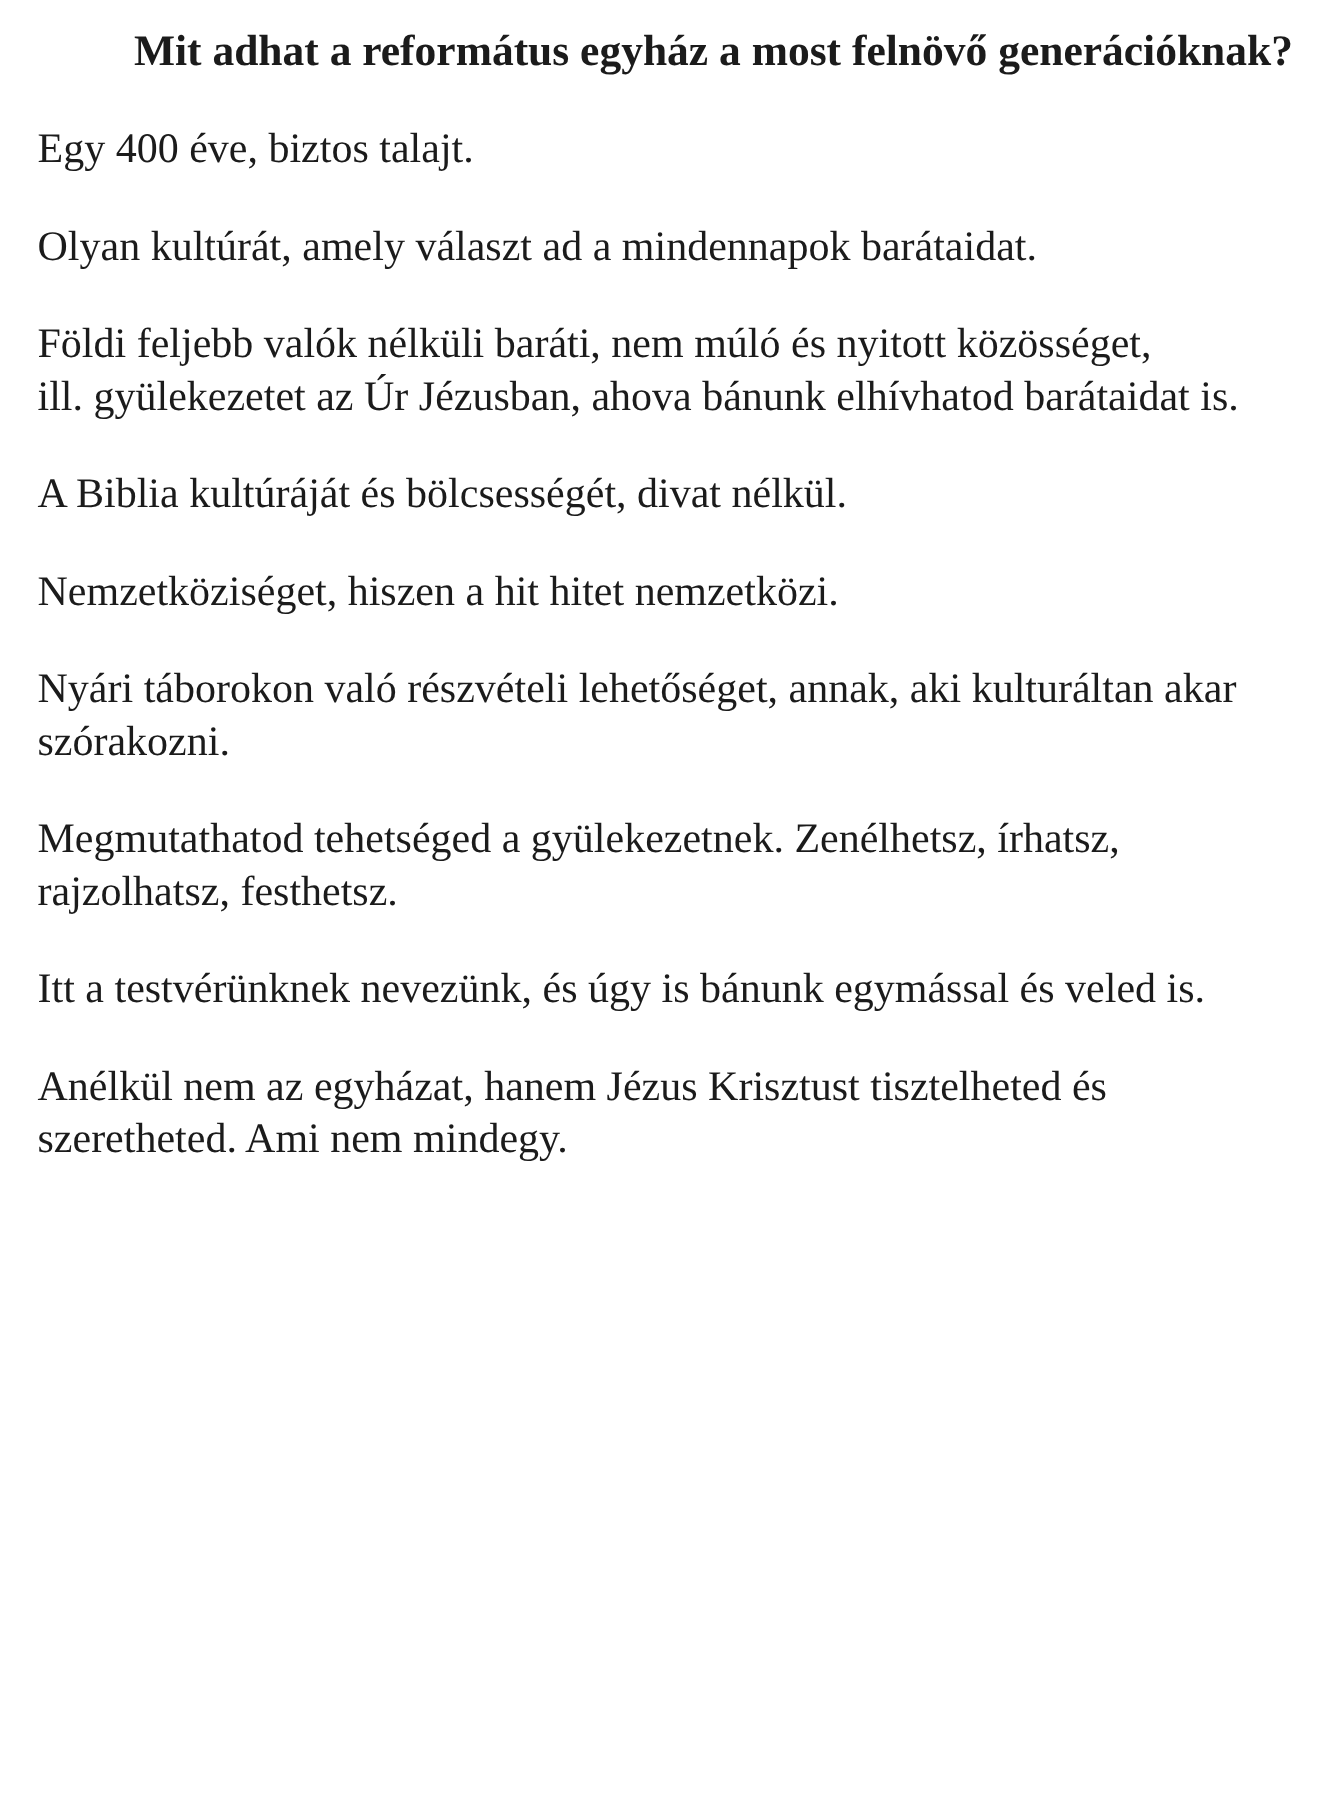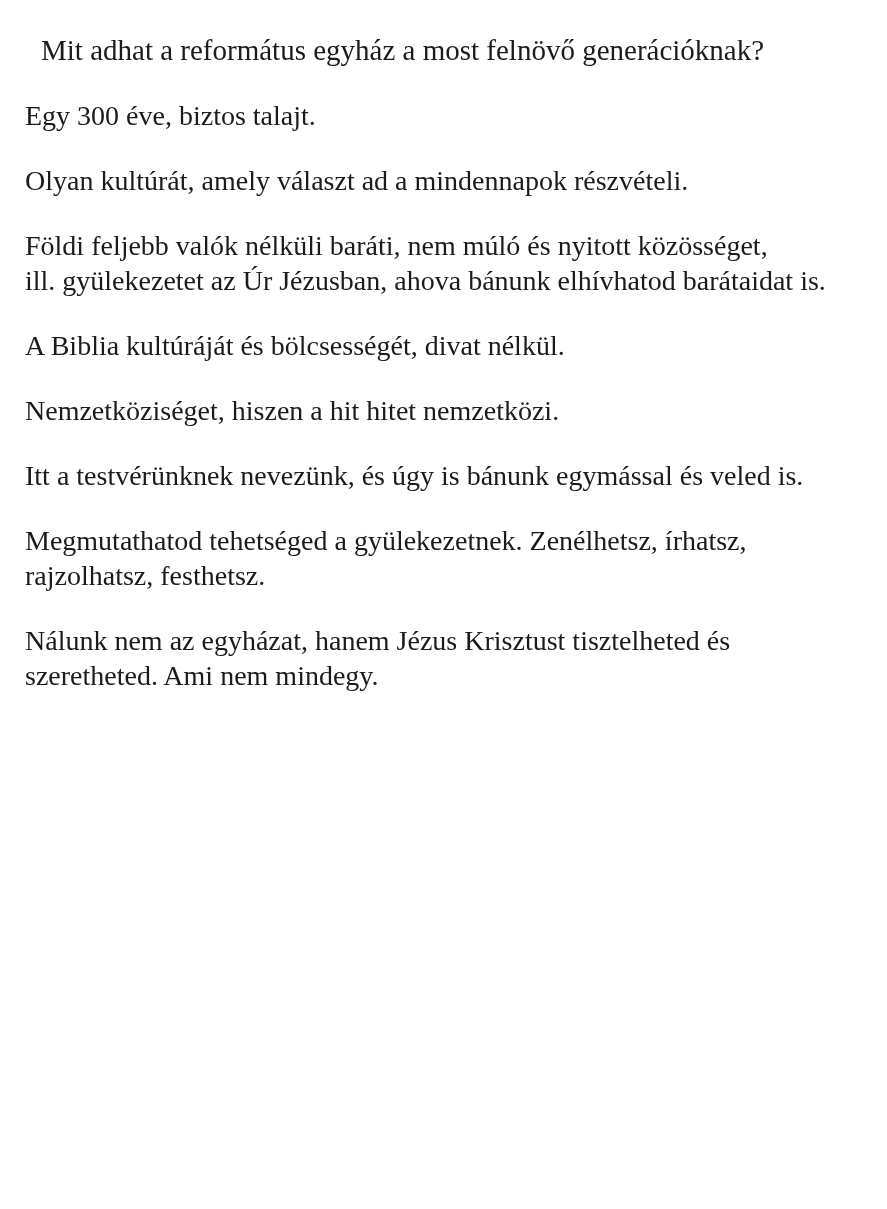--- a/index.html
+++ b/index.html
@@ -14,39 +14,42 @@
     background: #ffffff;
     padding: 17px 25px 0 25px;
     font-family: "Liberation Serif", "DejaVu Serif", serif;
     font-size: 28px;
     line-height: 35px;
     color: #1b1b1b;
     overflow: hidden;
   }
   .doc-title {
     font-size: 29px;
-    font-weight: normal;
-    margin: 16px;
+    font-weight: bold;
+    margin: 0;
     line-height: 35px;
     white-space: pre-line;
+    text-align: right;
   }
   .doc-paragraph {
     margin: 30px 0;
     white-space: pre-line;
   }
 </style>
 </head>
 <body>
 
 <div class="page">
   <h1 class="doc-title">Mit adhat a református egyház a most felnövő generációknak?</h1>
-  <p class="doc-paragraph">Egy 300 éve, biztos talajt.</p>
-  <p class="doc-paragraph">Olyan kultúrát, amely választ ad a mindennapok részvételi.</p>
+  <p class="doc-paragraph">Egy 400 éve, biztos talajt.</p>
+  <p class="doc-paragraph">Olyan kultúrát, amely választ ad a mindennapok barátaidat.</p>
   <p class="doc-paragraph">Földi feljebb valók nélküli baráti, nem múló és nyitott közösséget,
 ill. gyülekezetet az Úr Jézusban, ahova bánunk elhívhatod barátaidat is.</p>
   <p class="doc-paragraph">A Biblia kultúráját és bölcsességét, divat nélkül.</p>
   <p class="doc-paragraph">Nemzetköziséget, hiszen a hit hitet nemzetközi.</p>
-  <p class="doc-paragraph">Itt a testvérünknek nevezünk, és úgy is bánunk egymással és veled is.</p>
+  <p class="doc-paragraph">Nyári táborokon való részvételi lehetőséget, annak, aki kulturáltan akar
+szórakozni.</p>
   <p class="doc-paragraph">Megmutathatod tehetséged a gyülekezetnek. Zenélhetsz, írhatsz,
 rajzolhatsz, festhetsz.</p>
-  <p class="doc-paragraph">Nálunk nem az egyházat, hanem Jézus Krisztust tisztelheted és
+  <p class="doc-paragraph">Itt a testvérünknek nevezünk, és úgy is bánunk egymással és veled is.</p>
+  <p class="doc-paragraph">Anélkül nem az egyházat, hanem Jézus Krisztust tisztelheted és
 szeretheted. Ami nem mindegy.</p>
 </div>
 
 </body></html>

